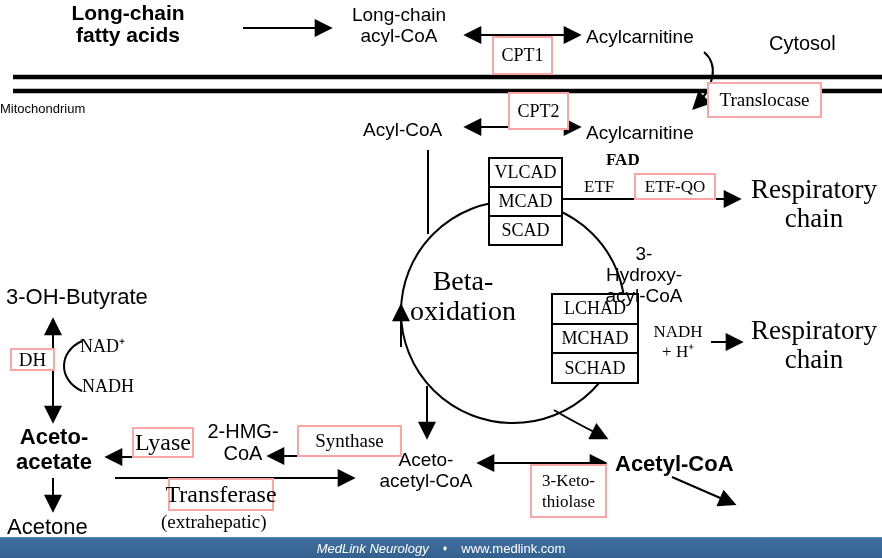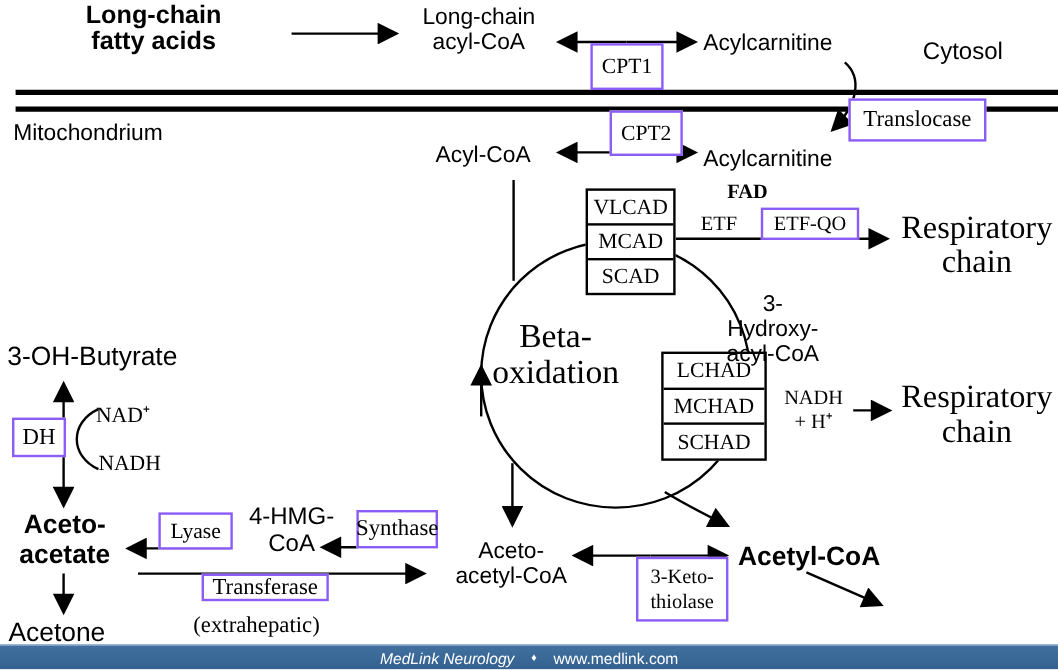--- a/index.html
+++ b/index.html
@@ -4,21 +4,21 @@
 <style>
   html,body{margin:0;padding:0;background:#fff;}
   #stage{position:relative;width:882px;height:558px;background:#fff;overflow:hidden;
          font-family:"Liberation Sans",sans-serif;color:#000;}
   #arrows{position:absolute;left:0;top:0;}
   .lbl{position:absolute;white-space:pre-line;line-height:1.08;}
   .sans{font-family:"Liberation Sans",sans-serif;}
   .serif{font-family:"Liberation Serif",serif;}
   .bold{font-weight:bold;}
   .ctr{text-align:center;}
-  .box{position:absolute;border:2px solid #8b5cf6;background:#fff;box-sizing:border-box;
+  .box{position:absolute;border:2px solid #fca5a5;background:#fff;box-sizing:border-box;
        display:flex;align-items:center;justify-content:center;
        font-family:"Liberation Serif",serif;}
   .stack{position:absolute;border:2px solid #000;background:#fff;box-sizing:border-box;
          display:flex;flex-direction:column;}
   .stack .cell{flex:1;border-top:2px solid #000;display:flex;align-items:center;
                justify-content:center;font:18px "Liberation Serif",serif;}
   .stack .cell:first-child{border-top:0;}
   #footer-bar{position:absolute;left:0;top:537px;width:882px;height:21px;
               background:linear-gradient(#41719f,#33608f);border-top:1px solid #5e87b0;
               box-sizing:border-box;display:flex;align-items:center;justify-content:center;
@@ -63,66 +63,66 @@
       <path d="M192 457 L107 457" marker-end="url(#ah)"></path>
       <path d="M298 456 L269 456" marker-end="url(#ah)"></path>
       <path d="M115 478 L353 478" marker-end="url(#ah)"></path>
     </g>
   </svg>
 
   <div class="box" style="left:492px;top:36px;width:61px;height:39px;font-size:18px;">CPT1</div>
   <div class="box" style="left:492px;top:92px;width:61px;height:38px;font-size:18px;margin-left:16px;">CPT2</div>
   <div class="box" style="left:634px;top:173px;width:82px;height:27px;font-size:17px;">ETF-QO</div>
   <div class="box" style="left:707px;top:82px;width:115px;height:36px;font-size:19px;">Translocase</div>
-  <div class="box" style="left:10px;top:348px;width:45px;height:33px;font-size:19px;">DH</div>
-  <div class="box" style="left:132px;top:427px;width:62px;height:31px;font-size:18px;">Lyase</div>
-  <div class="box" style="left:297px;top:425px;width:68px;height:32px;font-size:19px;">Synthase</div>
-  <div class="box" style="left:168px;top:478px;width:106px;height:23px;font-size:19px;">Transferase</div>
+  <div class="box" style="left:10px;top:348px;width:45px;height:23px;font-size:19px;">DH</div>
+  <div class="box" style="left:132px;top:427px;width:62px;height:31px;font-size:24px;">Lyase</div>
+  <div class="box" style="left:297px;top:425px;width:105px;height:32px;font-size:19px;">Synthase</div>
+  <div class="box" style="left:168px;top:478px;width:106px;height:33px;font-size:24px;">Transferase</div>
   <div class="box ctr" style="left:502px;top:464px;width:77px;height:54px;font-size:17px;white-space:pre-line;line-height:1.25;margin-left:28px;">3-Keto-
 thiolase</div>
 
   <div class="stack" style="left:551px;top:293px;width:88px;height:91px;">
     <div class="cell">LCHAD</div>
     <div class="cell">MCHAD</div>
     <div class="cell">SCHAD</div>
   </div>
   <div class="stack" style="left:488px;top:157px;width:75px;height:89px;">
     <div class="cell">VLCAD</div>
     <div class="cell">MCAD</div>
     <div class="cell">SCAD</div>
   </div>
 
   <div class="lbl sans bold ctr" style="left:38px;top:2px;width:180px;font-size:21px;line-height:22px;">Long-chain
 fatty acids</div>
   <div class="lbl sans ctr" style="left:338px;top:4px;width:122px;font-size:19px;line-height:21px;">Long-chain
 acyl-CoA</div>
   <div class="lbl sans" style="left:586px;top:27px;font-size:19px;">Acylcarnitine</div>
   <div class="lbl sans" style="left:769px;top:33px;font-size:20px;">Cytosol</div>
-  <div class="lbl sans" style="left:11px;top:102px;font-size:19px;">Mitochondrium</div>
+  <div class="lbl sans" style="left:0;top:102px;font-size:13px;">Mitochondrium</div>
   <div class="lbl sans" style="left:363px;top:120px;font-size:19px;">Acyl-CoA</div>
   <div class="lbl sans" style="left:586px;top:123px;font-size:19px;">Acylcarnitine</div>
   <div class="lbl serif bold" style="left:606px;top:151px;font-size:17px;">FAD</div>
   <div class="lbl serif" style="left:584px;top:178px;font-size:17px;">ETF</div>
   <div class="lbl serif ctr" style="left:744px;top:175px;width:140px;font-size:27px;line-height:29px;">Respiratory
 chain</div>
   <div class="lbl sans ctr" style="left:598px;top:243px;width:92px;font-size:19px;line-height:21px;">3-Hydroxy-
 acyl-CoA</div>
   <div class="lbl serif ctr" style="left:390px;top:266px;width:146px;font-size:28px;line-height:30px;">Beta-
 oxidation</div>
   <div class="lbl serif ctr" style="left:645px;top:322px;width:66px;font-size:17px;line-height:20px;">NADH
 + H⁺</div>
   <div class="lbl serif ctr" style="left:744px;top:316px;width:140px;font-size:27px;line-height:29px;">Respiratory
 chain</div>
   <div class="lbl sans" style="left:6px;top:285px;font-size:22px;">3-OH-Butyrate</div>
   <div class="lbl serif" style="left:80px;top:337px;font-size:18px;">NAD⁺</div>
   <div class="lbl serif" style="left:82px;top:377px;font-size:18px;">NADH</div>
   <div class="lbl sans bold ctr" style="left:8px;top:424px;width:92px;font-size:22px;line-height:25px;">Aceto-
 acetate</div>
   <div class="lbl sans" style="left:7px;top:515px;font-size:22px;">Acetone</div>
-  <div class="lbl sans ctr" style="left:199px;top:420px;width:88px;font-size:20px;line-height:22px;">4-HMG-
+  <div class="lbl sans ctr" style="left:199px;top:420px;width:88px;font-size:20px;line-height:22px;">2-HMG-
 CoA</div>
   <div class="lbl sans ctr" style="left:374px;top:449px;width:104px;font-size:19px;line-height:21px;">Aceto-
 acetyl-CoA</div>
   <div class="lbl sans bold" style="left:615px;top:452px;font-size:22px;">Acetyl-CoA</div>
   <div class="lbl serif" style="left:161px;top:512px;font-size:19px;">(extrahepatic)</div>
 
   <div id="footer-bar">
     <span class="journal">MedLink Neurology</span>
     <span class="diamond">♦</span>
     <span class="url">www.medlink.com</span>

